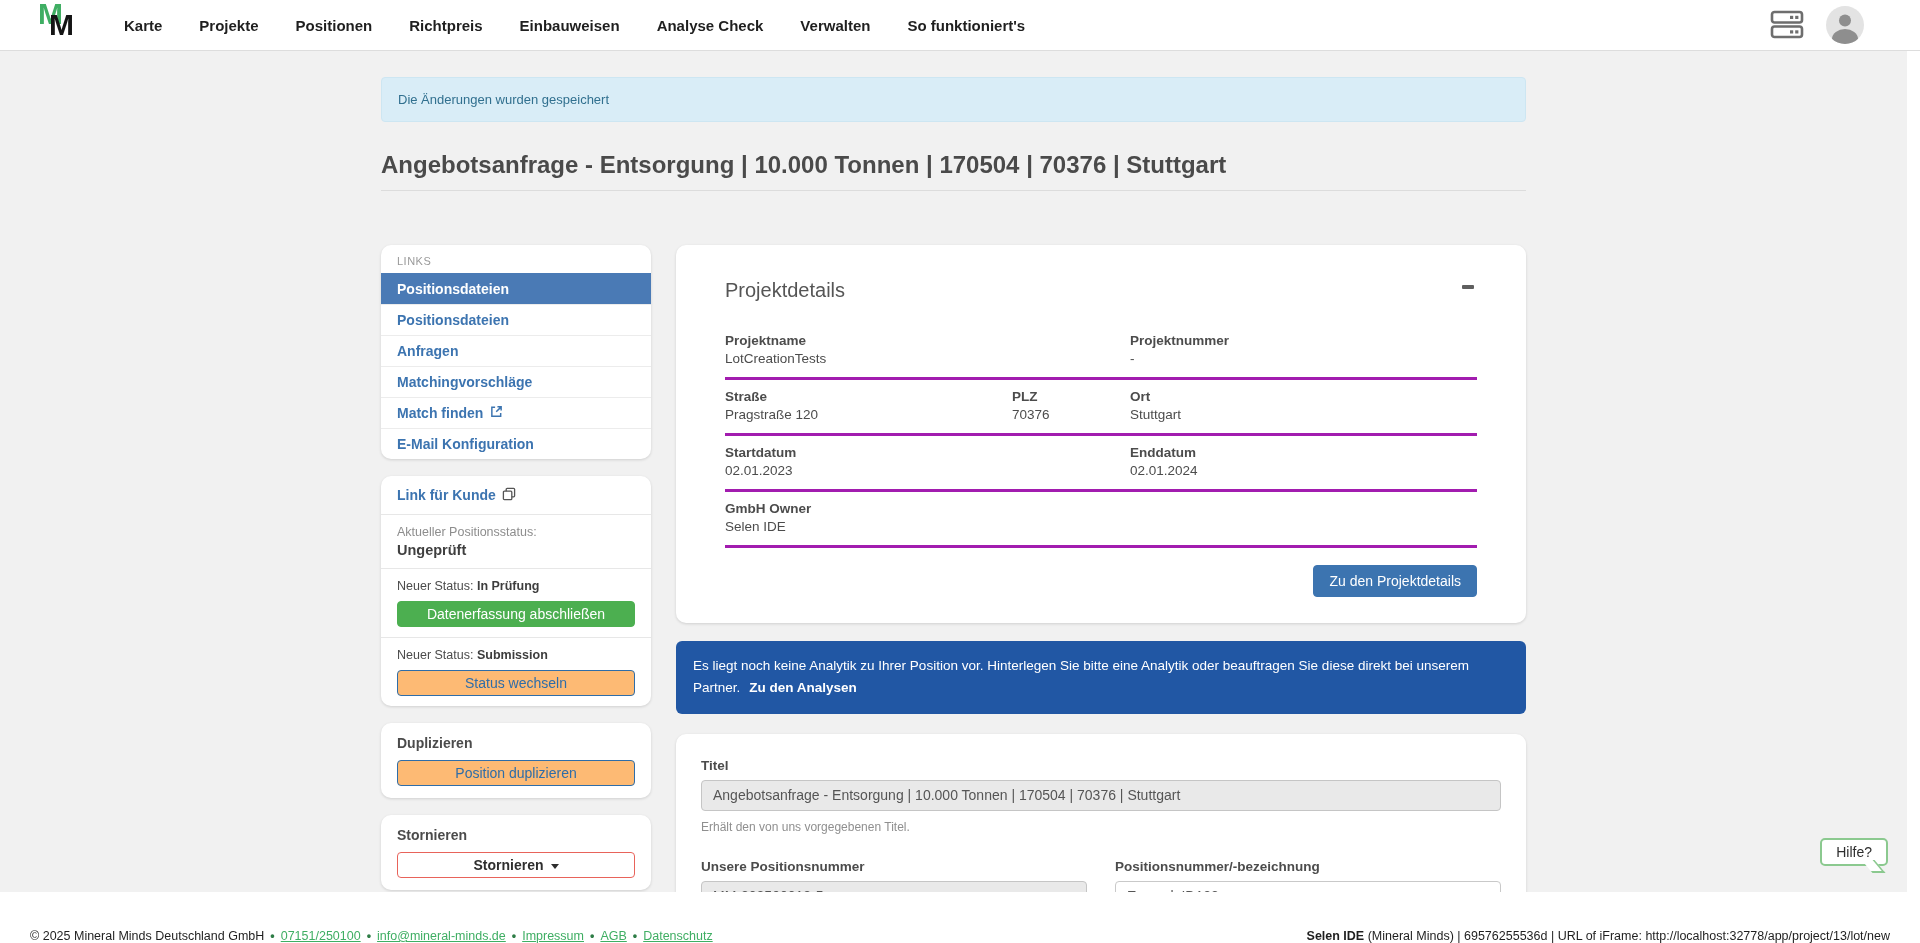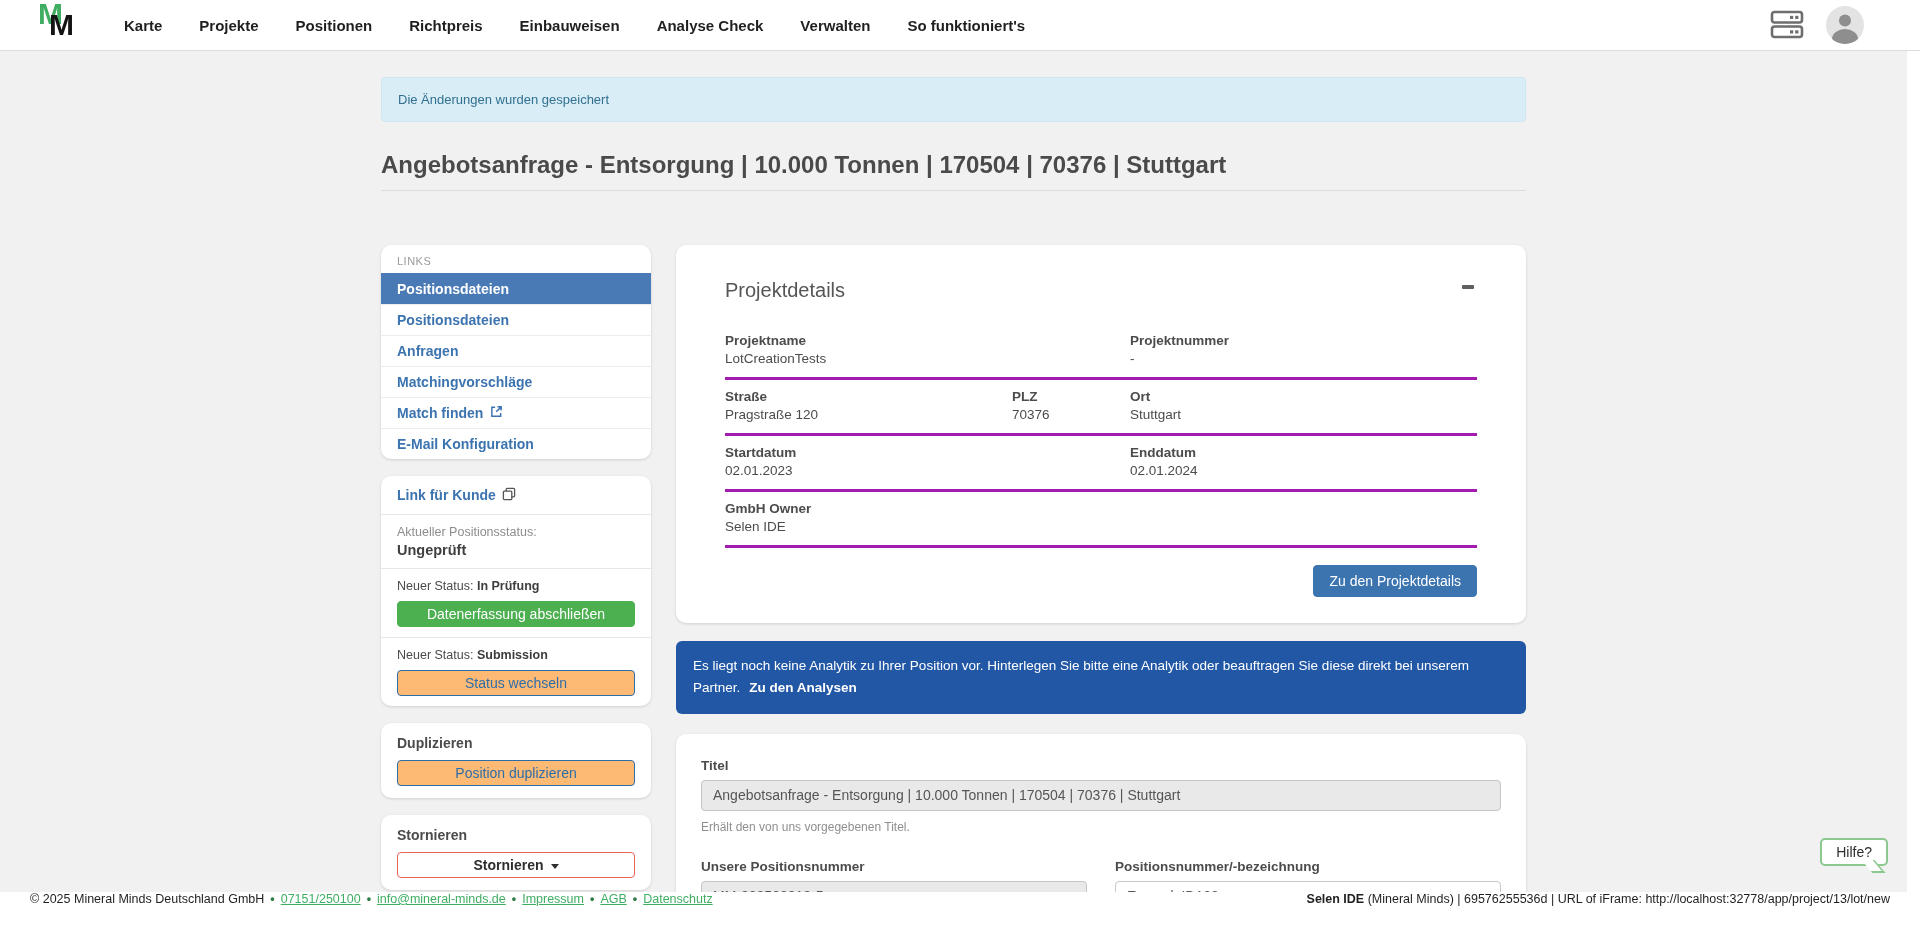--- a/index.html
+++ b/index.html
@@ -93,21 +93,21 @@
   
   .help-bubble { position:absolute; right:32px; top:838px; z-index:30; background:#fff;
     border:2px solid #8bc98f; border-radius:5px; padding:4px 14px; font-size:14px; color:#2e2e2e;
     cursor:pointer; font-family:inherit; }
   .help-bubble::after { content:""; position:absolute; right:6px; bottom:-9px; width:11px; height:11px;
     background:#fff; border-right:2px solid #8bc98f; border-bottom:2px solid #8bc98f;
     transform:skewX(40deg); }
 
   
   .footer { position:absolute; bottom:0; left:0; right:0; height:51px; background:#fff; z-index:20;
-    display:flex; align-items:flex-start; justify-content:space-between; padding:0 30px; font-size:12.5px; color:#1f1f1f; }
+    display:flex; align-items:flex-end; justify-content:space-between; padding:0 30px; font-size:12.5px; color:#1f1f1f; }
   .footer-left { display:flex; align-items:center; gap:6px; }
   .footer a { color:var(--brand-green,#3fae63); text-decoration:underline; cursor:pointer; }
   .dot-sep { color:#2e7d46; font-weight:700; }
   .footer-right b { font-weight:700; }
 </style>
 </head>
 <body>
 
 <header class="header">
   <div class="logo">

